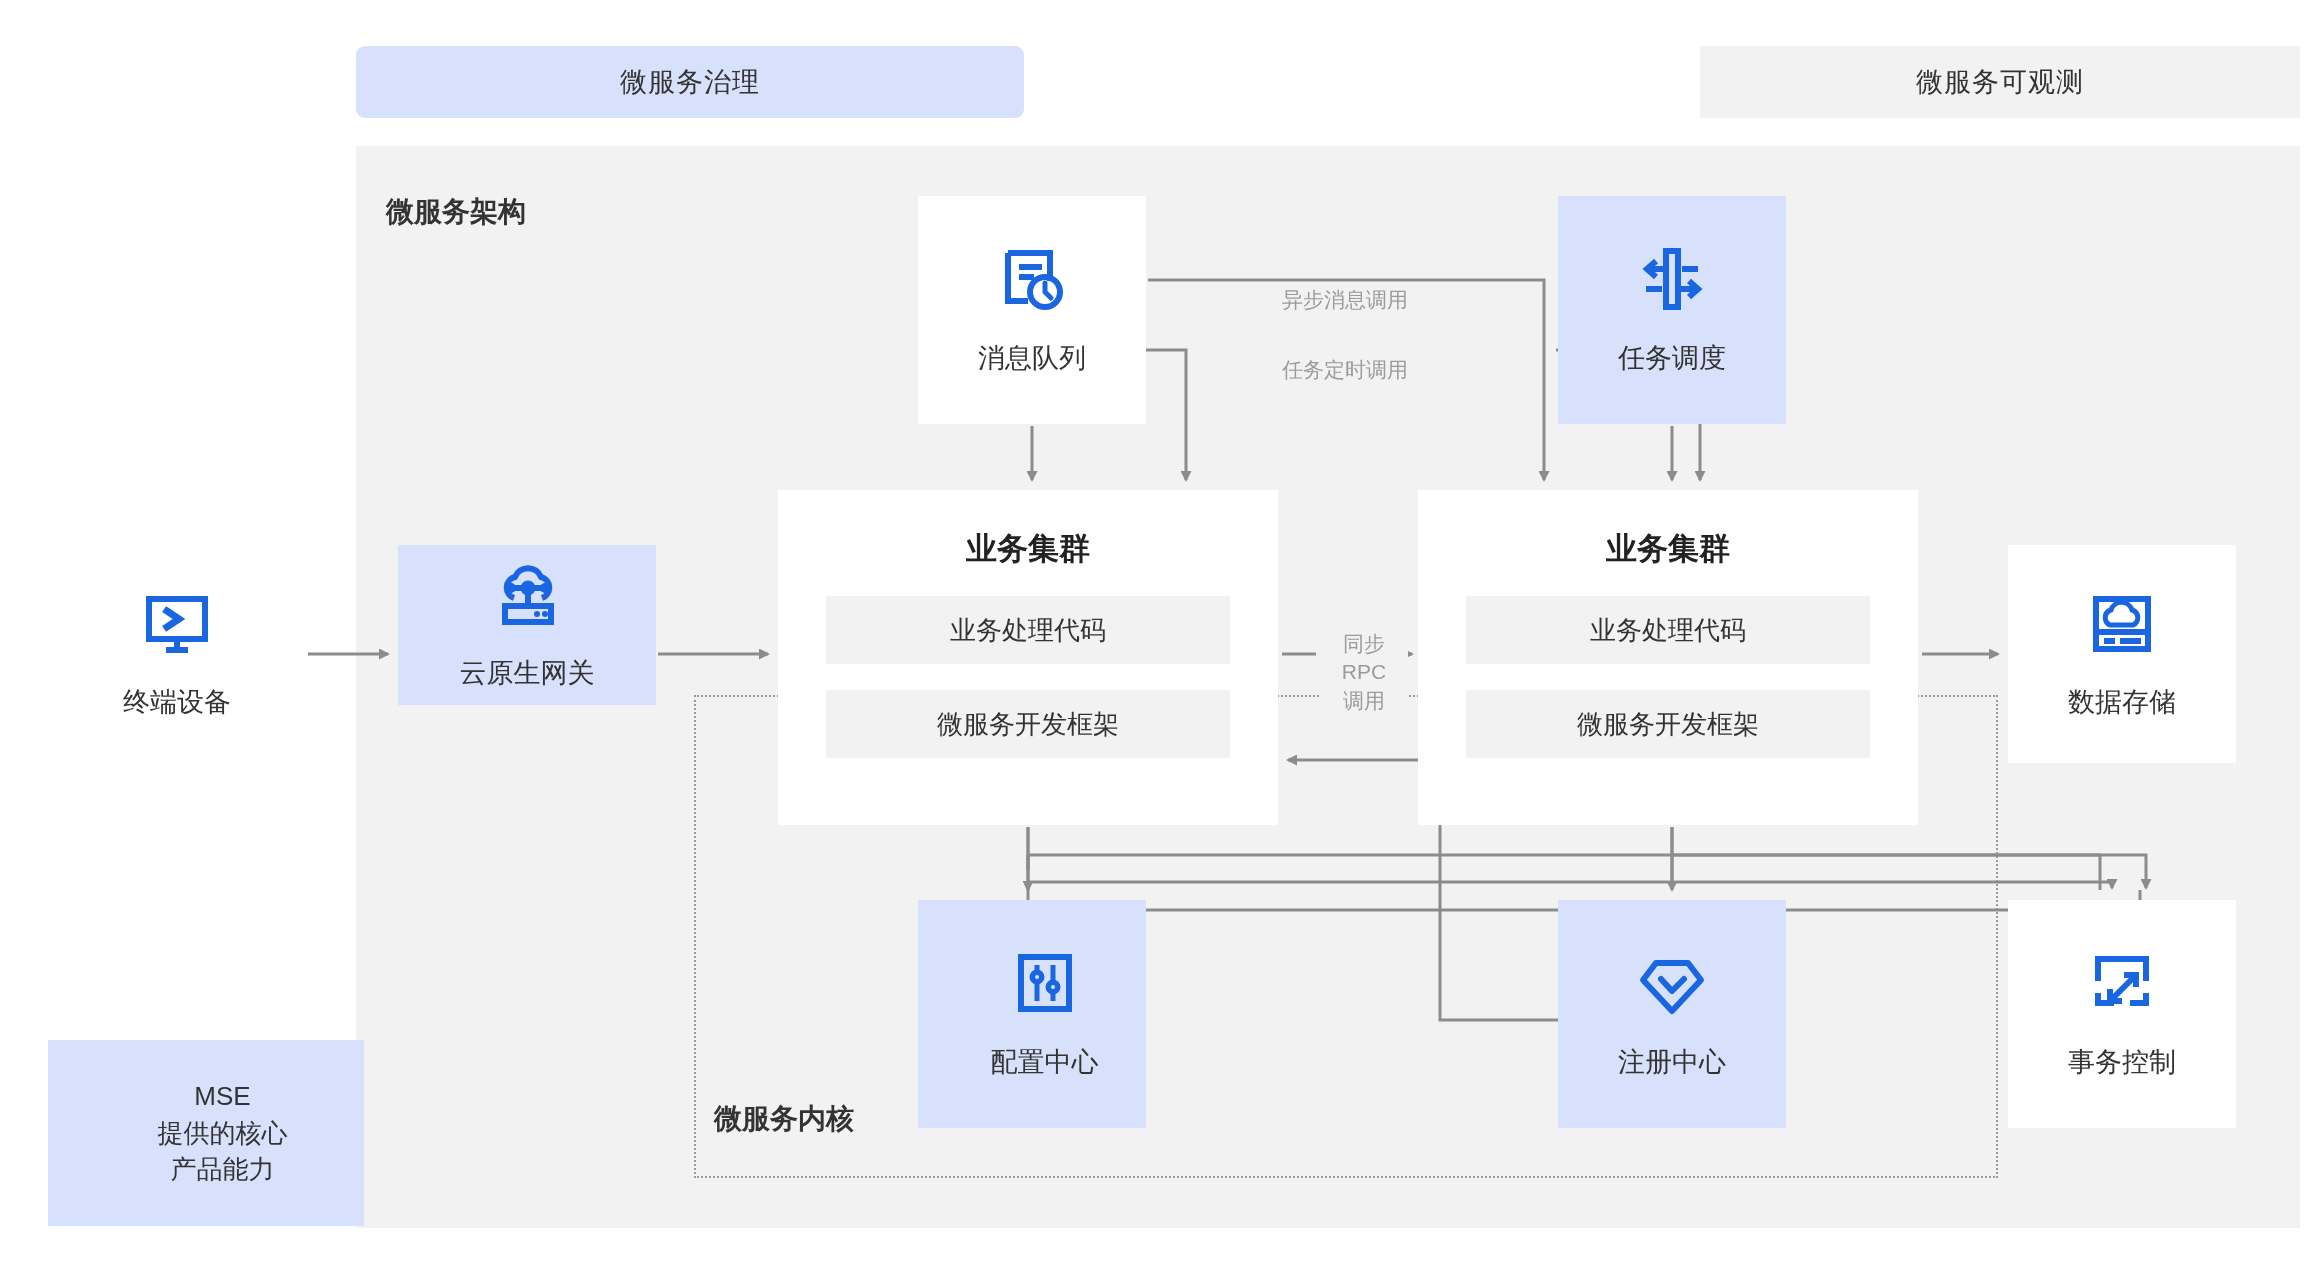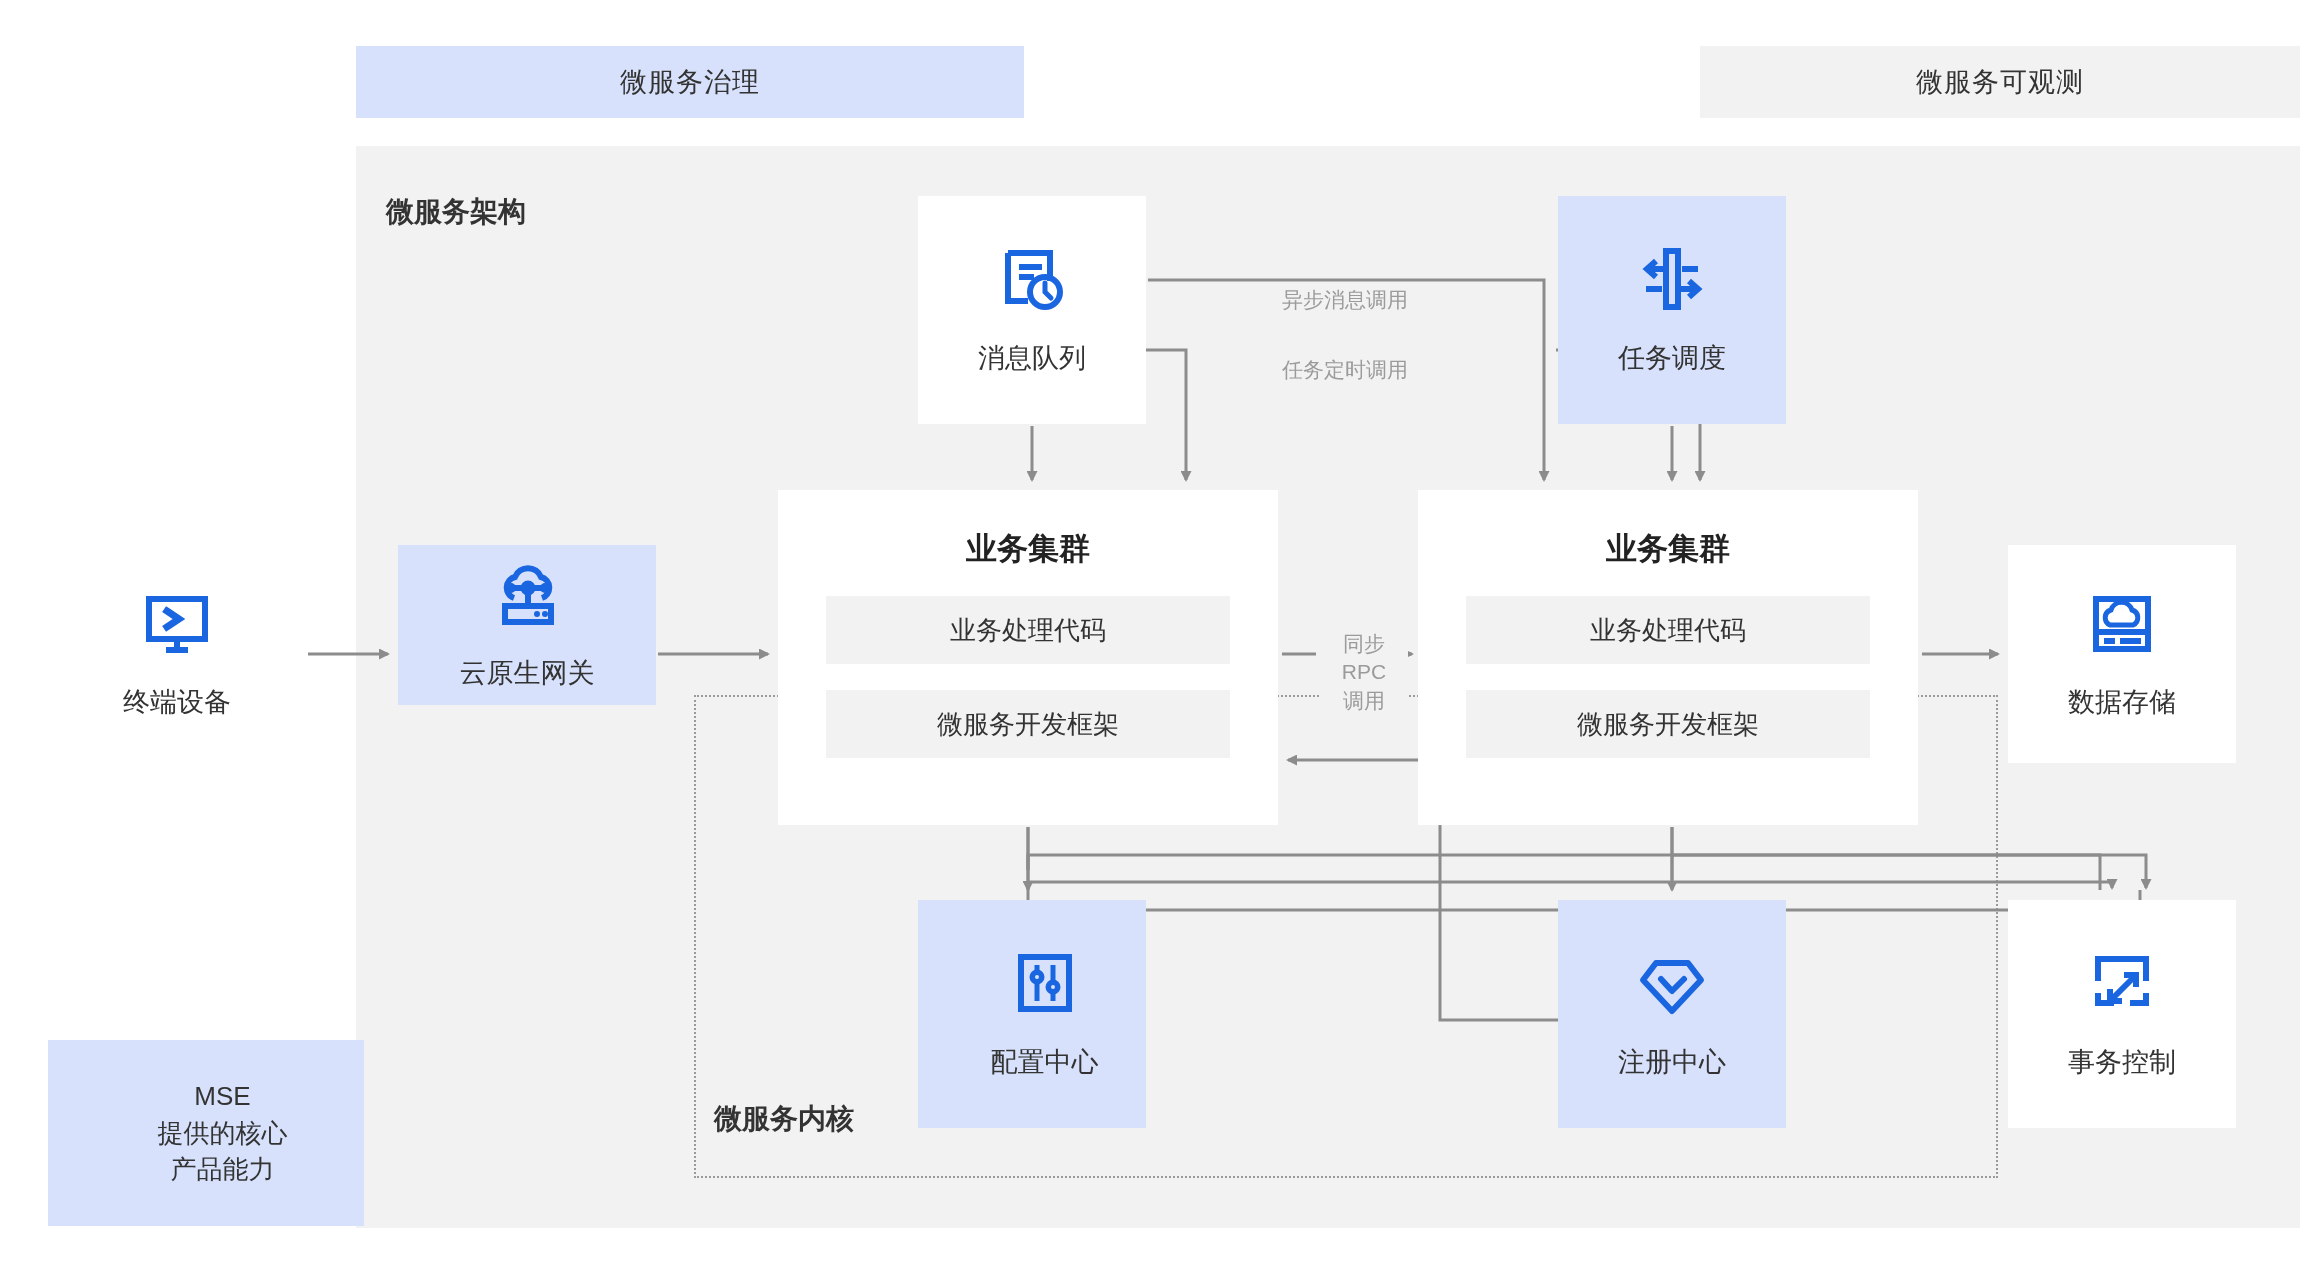--- a/index.html
+++ b/index.html
@@ -3,21 +3,21 @@
 <meta charset="utf-8">
 <style>
   html,body{margin:0;padding:0;background:#ffffff;}
   body{width:2320px;height:1264px;position:relative;overflow:hidden;
        font-family:"Liberation Sans","DejaVu Sans",sans-serif;color:#333;}
   #stage{position:absolute;left:0;top:0;width:2320px;height:1264px;}
 
   
   .tab{position:absolute;height:72px;display:flex;align-items:center;justify-content:center;
        font-size:27px;color:#333;letter-spacing:1px;}
-  .tab.blue{background:#d7e1fb;}
+  .tab.blue{background:#d7e1fb;border-radius:9px;}
   .tab.grey{background:#f2f2f2;}
   #tab-0{left:356px;top:46px;width:668px;}
   #tab-1{left:1044px;top:46px;width:668px;}
   #tab-2{left:1700px;top:46px;width:600px;}
 
   
   #panel{position:absolute;left:356px;top:146px;width:1944px;height:1082px;background:#f2f2f2;}
   #panel-title{position:absolute;left:386px;top:193px;font-size:28px;color:#333;font-weight:600;}
 
   

